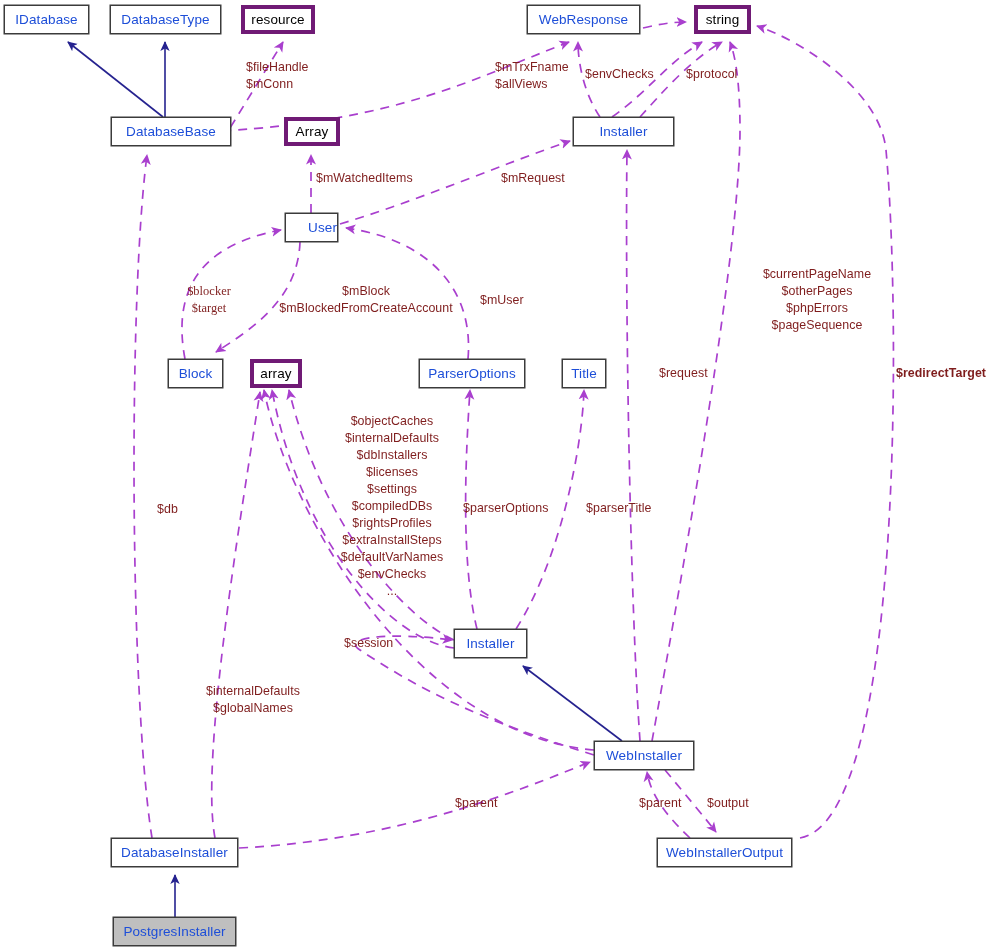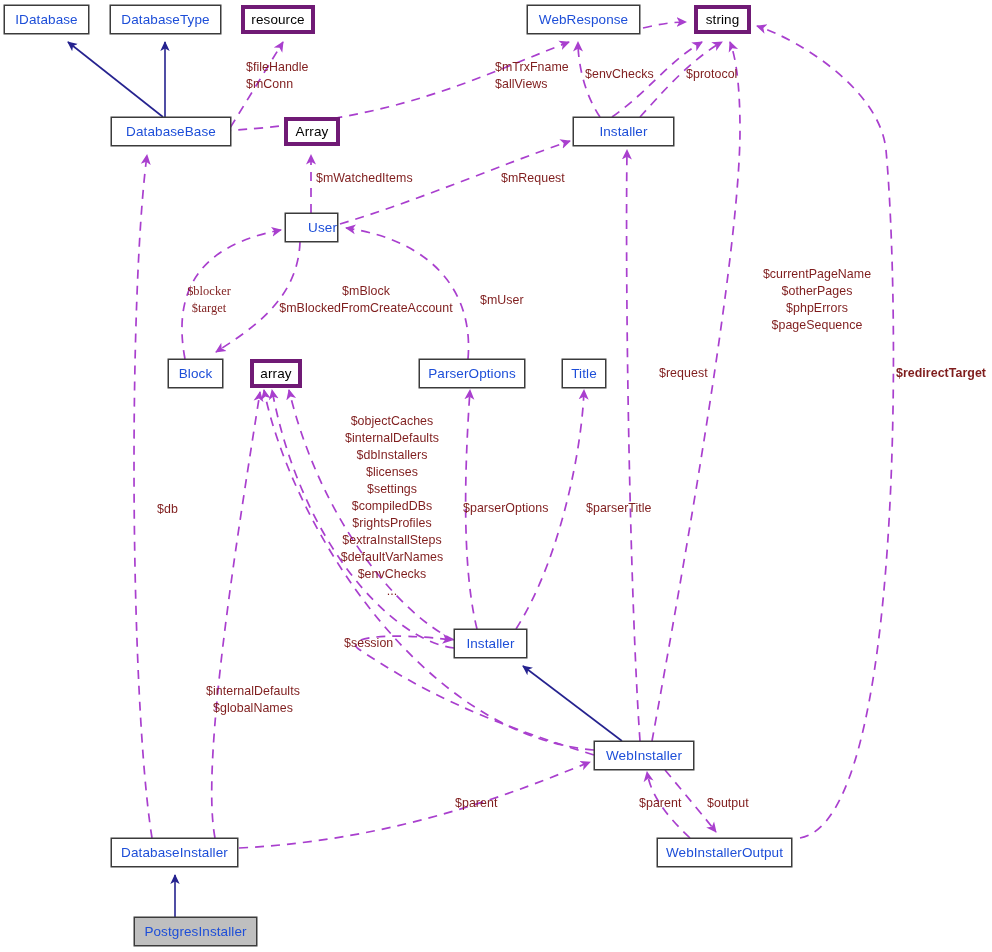--- a/index.html
+++ b/index.html
@@ -41,21 +41,20 @@
     border: 1px solid #3b3b3b;
     box-shadow: 0 0 0 0.5px #3b3b3b;
   }
   .node.faded {
     border: 4px solid #701a75;
     box-shadow: none;
     color: #000000;
   }
   .node.highlight {
     background: #bfbfbf;
-    margin-left: 21px;
   }
   .edge-label {
     position: absolute;
     font-size: 12.4px;
     color: #7f1d1d;
     white-space: pre;
     line-height: 17px;
     text-align: center;
     letter-spacing: 0.05px;
   }

